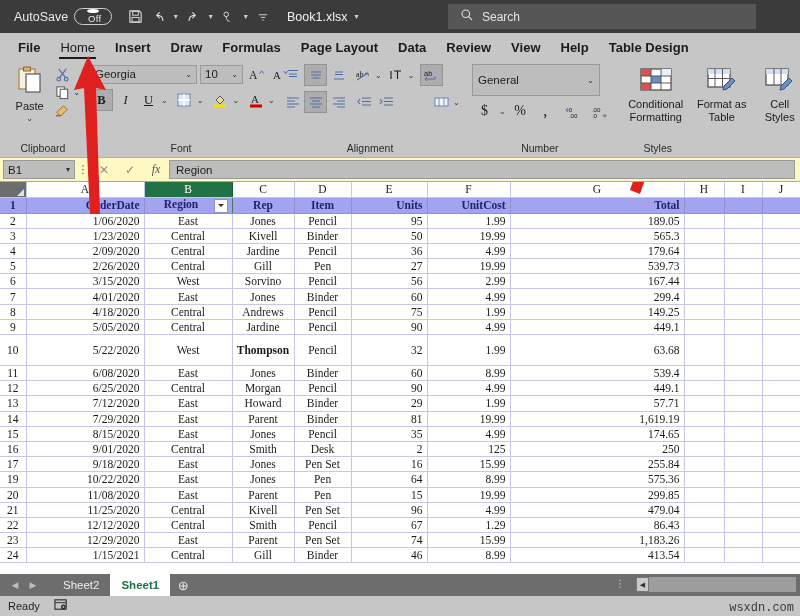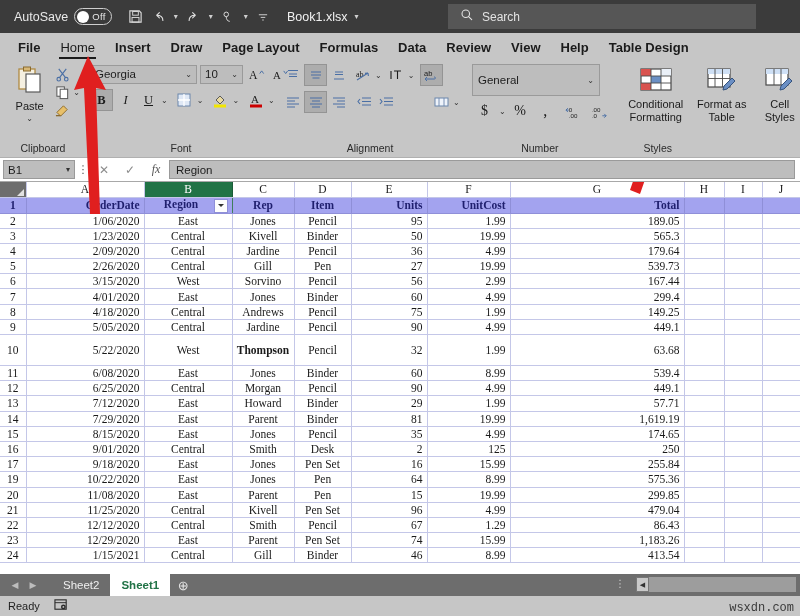--- a/index.html
+++ b/index.html
@@ -13,21 +13,21 @@
 
   
   .titlebar{
     height:33px;background:#3b3b3b;display:flex;align-items:center;
     padding:0 8px;box-sizing:border-box;position:relative;
   }
   .autosave{display:flex;align-items:center;gap:6px;margin-left:6px;}
   .autosave-label{color:#e8e8e8;font-size:12.5px;}
   .toggle{
     width:38px;height:17px;border-radius:9px;border:1.3px solid #cfcfcf;
-    background:#3b3b3b;display:flex;align-items:center;padding:0 2px;box-sizing:border-box;
+    background:#3b3b3b;display:flex;align-items:center;padding:0 2px;box-sizing:border-box;flex-direction:column;
   }
   .toggle .knob{width:12px;height:12px;border-radius:50%;background:#fff;}
   .toggle .off{color:#e8e8e8;font-size:9.5px;margin-left:3px;letter-spacing:.3px;}
   .qat{display:flex;align-items:center;gap:1px;margin-left:12px;}
   .qat-btn{
     width:22px;height:24px;display:flex;align-items:center;justify-content:center;
     color:#dcdcdc;
   }
   .qat-caret{width:11px;height:24px;display:flex;align-items:center;justify-content:center;color:#cfcfcf;font-size:8px;}
   .doctitle{
@@ -89,21 +89,21 @@
   }
   .btn-sq.on{background:#adadad;border:1px solid #949494;}
 
   .numcombo{
     background:#bdbdbd;border:1px solid #9a9a9a;width:128px;height:19px;display:flex;align-items:center;
     justify-content:space-between;padding:15px 5px;box-sizing:border-box;font-size:11.5px;color:#1d1d1d;
   }
 
   
   .fbar{
-    height:24px;background:#ffffff;display:flex;align-items:center;padding:0 3px;box-sizing:border-box;
+    height:24px;background:#fef9c3;display:flex;align-items:center;padding:0 3px;box-sizing:border-box;
     border-bottom:1px solid #a8a8a8;
   }
   .namebox{
     width:72px;height:19px;background:#bdbdbd;border:1px solid #9a9a9a;
     display:flex;align-items:center;justify-content:space-between;padding:0 4px;box-sizing:border-box;
     font-size:11.5px;color:#1d1d1d;
   }
   .fb-dots{width:16px;text-align:center;color:#555;font-size:11px;letter-spacing:0;}
   .fb-ic{width:26px;text-align:center;color:#8d8d8d;font-size:12px;}
   .fb-fx{width:26px;text-align:center;color:#555;font-size:12px;font-style:italic;font-family:"Liberation Serif",serif;}
@@ -246,22 +246,22 @@
       </span>
       <span class="ph">Search</span>
     </div>
   </div>
 
   <div class="tabbar">
     <div class="tab">File</div>
     <div class="tab active">Home</div>
     <div class="tab">Insert</div>
     <div class="tab">Draw</div>
+    <div class="tab">Formulas</div>
     <div class="tab">Page Layout</div>
-    <div class="tab">Formulas</div>
     <div class="tab">Data</div>
     <div class="tab">Review</div>
     <div class="tab">View</div>
     <div class="tab">Help</div>
     <div class="tab">Table Design</div>
   </div>
 
   <div class="ribbon">
 
     <div class="grp" style="width:86px">

